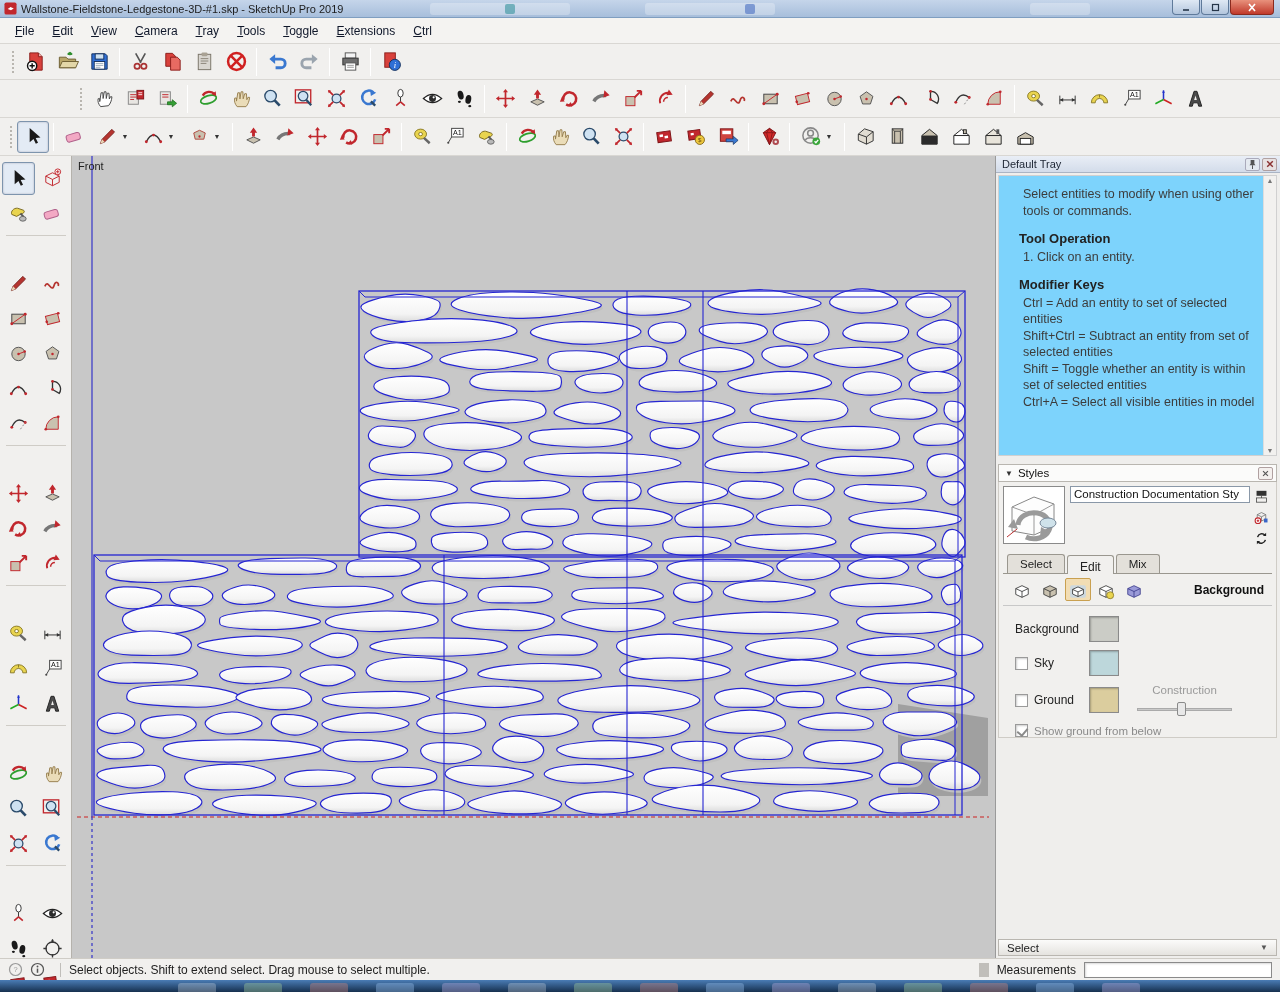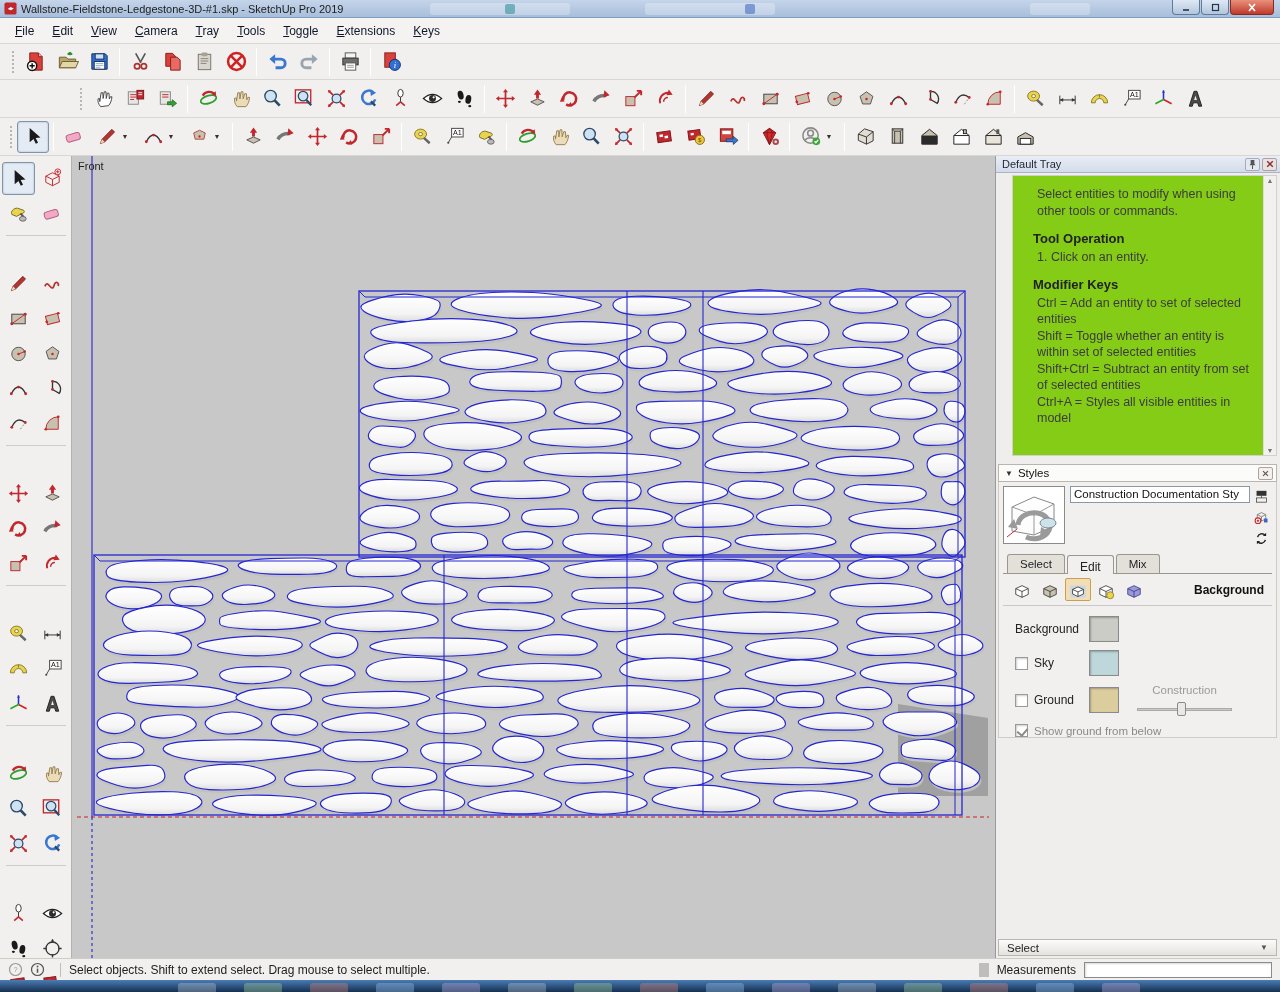--- a/index.html
+++ b/index.html
@@ -35,21 +35,21 @@
 .palette{width:72px;background:#f1f0ee;border-right:1px solid #b5b2ac;padding:6px 1px 0 2px;display:grid;grid-template-columns:34px 34px;grid-auto-rows:35px;justify-content:center;align-content:start}
 .palette .tbtn{width:33px;height:33px}
 .psep{grid-column:1 / span 2;height:8px;border-top:1px solid #cfccc6;margin:3px 4px 0 4px}
 .viewport{position:relative;flex:1;background:#c8c8c8;overflow:hidden}
 .viewlabel{position:absolute;left:6px;top:4px;font-size:11px;color:#222}
 
 .tray{width:285px;background:#efeeec;border-left:1px solid #9a9a9a;display:flex;flex-direction:column;position:relative}
 .tray-header{height:17px;background:linear-gradient(#e9eef6,#d3dcea);border-bottom:1px solid #aab4c4;display:flex;align-items:center;padding:0 3px 0 6px;font-size:11px;color:#1d2533}
 .tray-header .sp{flex:1}
 .mini-btn{width:15px;height:13px;display:flex;align-items:center;justify-content:center;margin-left:2px;border:1px solid #b0a0a0;background:#e8e2e2;border-radius:2px}
-.instructor{position:relative;margin:2px 3px 0 16px;height:281px;background:#84cc16;border:1px solid #d0d0d0;display:flex}
+.instructor{position:relative;margin:2px 3px 0 2px;height:281px;background:#7dd3fc;border:1px solid #d0d0d0;display:flex}
 .ins-scroll{flex:1;padding:10px 6px 8px 24px;font-size:12.5px;line-height:16.5px;color:#3c3c3c;overflow:hidden}
 .ins-scroll h4{font-size:13px;color:#222;margin:12px 0 1px -4px}
 .ins-scroll .link{margin-top:14px;margin-left:-4px;font-size:13.5px;line-height:17px;color:#1f1f1f}
 .vscroll{width:13px;background:#f2f1ef;border-left:1px solid #ddd;display:flex;flex-direction:column;align-items:center;justify-content:space-between;padding:1px 0;font-size:7px;color:#777}
 .styles-panel{margin:8px 3px 0 2px}
 .styles-header{height:18px;background:#fbfbfa;border:1px solid #b9b6b0;display:flex;align-items:center;padding:0 3px 0 6px;font-size:11.5px;color:#111}
 .styles-header .tri{font-size:8px;margin-right:5px;color:#333}
 .styles-header .sp{flex:1}
 .styles-body{background:#f1f0ee;border:1px solid #cfccc6;border-top:none;padding:4px 4px 0 4px}
 .styles-row{display:flex}
@@ -131,21 +131,21 @@
 
   <div class="menubar">
       <div class="menu-item">File</div>
       <div class="menu-item">Edit</div>
       <div class="menu-item">View</div>
       <div class="menu-item">Camera</div>
       <div class="menu-item">Tray</div>
       <div class="menu-item">Tools</div>
       <div class="menu-item">Toggle</div>
       <div class="menu-item">Extensions</div>
-      <div class="menu-item">Keys</div>
+      <div class="menu-item">Ctrl</div>
     </div>
 
   <div class="toolbar row1">
       <div class="grip"></div>
       <div class="tbtn">
         <span class="ticon">
           <svg viewBox="0 0 24 24" width="23" height="23" aria-hidden="true">
             <path d="M6 3h9l4 4v14H6z" fill="#d8413c" stroke="#8c1f1c"></path>
             <path d="M15 3v4h4" fill="#f1b0ad" stroke="#8c1f1c"></path>
             <circle cx="8.5" cy="16.5" r="4.8" fill="#fff" stroke="#111" stroke-width="1.5"></circle>
@@ -1525,23 +1525,23 @@
       </div>
 
       <div class="instructor">
         <div class="ins-scroll">
           <p>Select entities to modify when using other tools or commands.</p>
           <h4>Tool Operation</h4>
           <p>1. Click on an entity.</p>
           <h4>Modifier Keys</h4>
           <div id="modlines">
               <div class="mline">Ctrl = Add an entity to set of selected entities</div>
+              <div class="mline">Shift+Ctrl = Subtract an entity from set of selected entities</div>
               <div class="mline">Shift = Toggle whether an entity is within set of selected entities</div>
-              <div class="mline">Shift+Ctrl = Subtract an entity from set of selected entities</div>
-              <div class="mline">Ctrl+A = Styles all visible entities in model</div>
+              <div class="mline">Ctrl+A = Select all visible entities in model</div>
             </div>
         </div>
         <div class="vscroll">
           <span>▲</span>
           <span>▼</span>
         </div>
       </div>
 
       <div class="styles-panel">
         <div class="styles-header">

